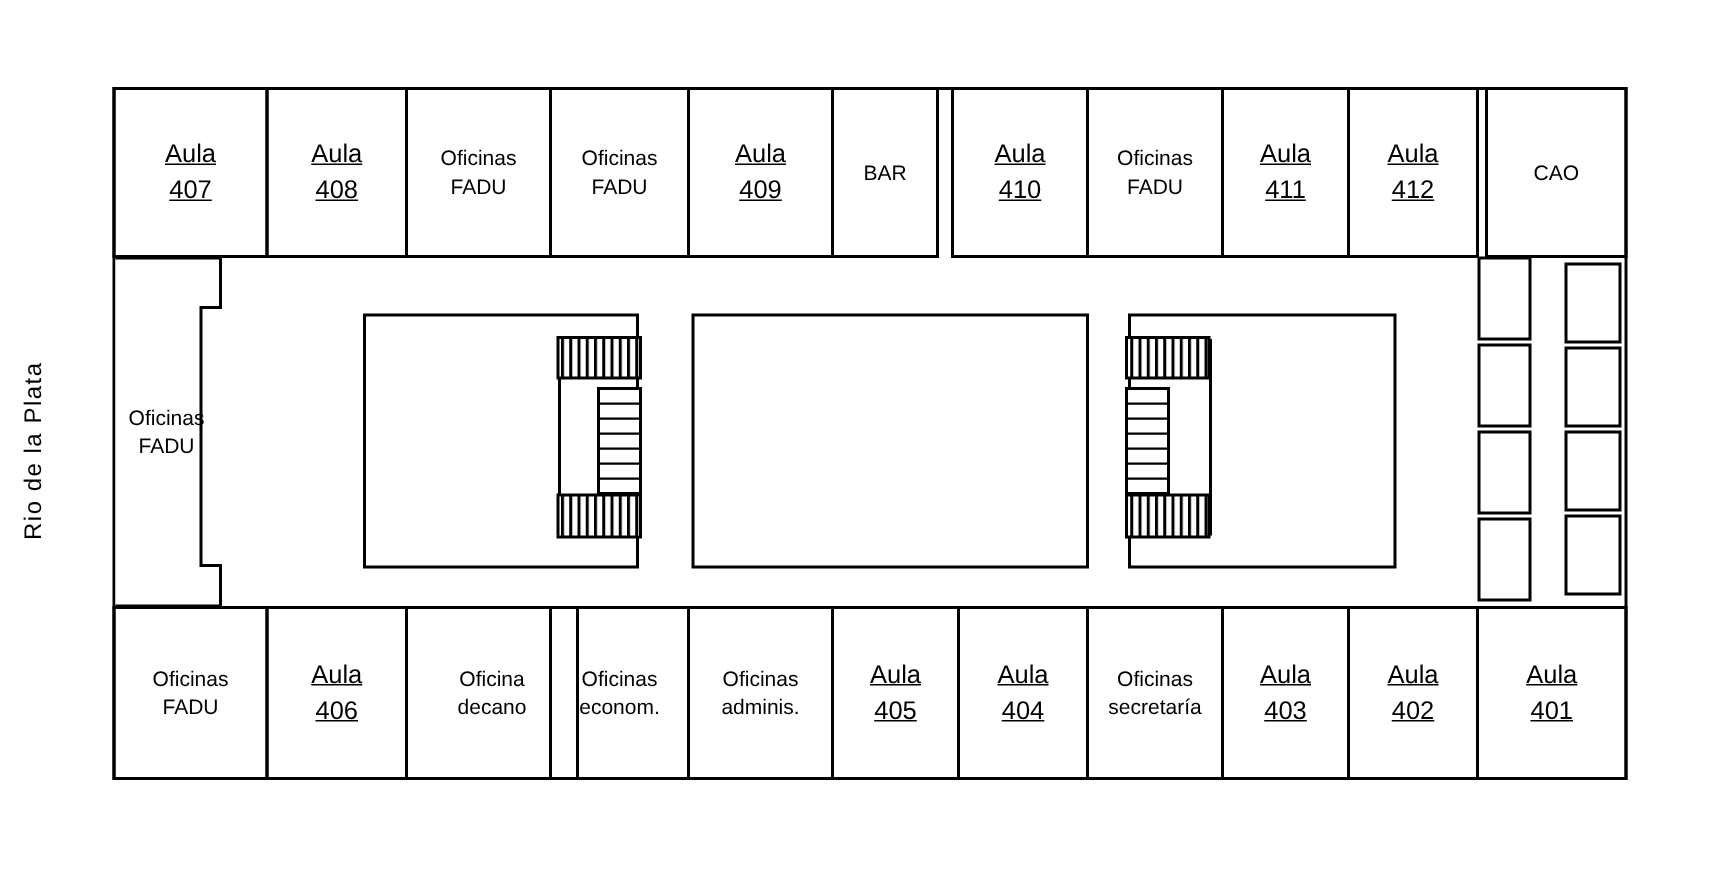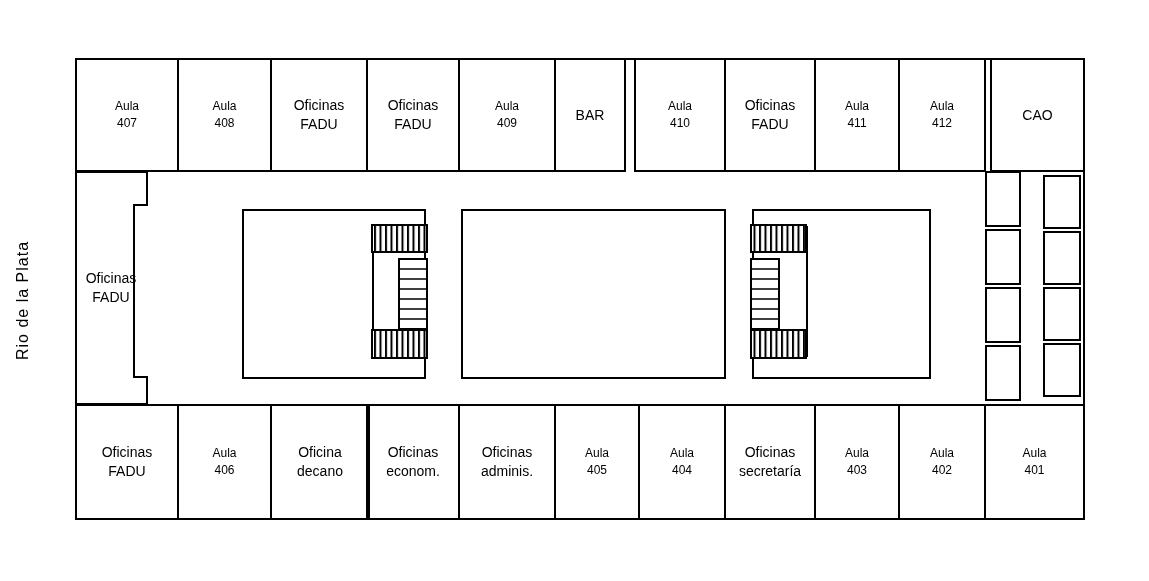--- a/index.html
+++ b/index.html
@@ -50,21 +50,21 @@
   }
   .room.top    { top: 58px;  height: 114px; }
   .room.bottom { top: 404px; height: 116px; }
 
   .room-label {
     white-space: pre-line;
     font-size: 14px;
     line-height: 1.35;
     color: #000;
   }
-  .room-label.large { font-size: 12px; line-height: 1.4; }
+  .room-label.large { font-size: 17px; line-height: 1.4; text-decoration: underline; }
 
   .mid-left-labelbox {
     position: absolute;
     left: 77px;
     top: 174px;
     width: 68px;
     height: 228px;
     display: flex;
     align-items: center;
     justify-content: center;
@@ -131,21 +131,21 @@
     </div>
 
   <div class="room bottom" style="left:75px;width:104px">
       <span class="room-label">Oficinas
 FADU</span>
     </div>
   <div class="room bottom" style="left:177px;width:95px">
       <span class="room-label large">Aula
 406</span>
     </div>
-  <div class="room bottom" style="left:270px;width:100px">
+  <div class="room bottom" style="left:270px;width:116px">
       <span class="room-label">Oficina
 decano</span>
     </div>
   <div class="room bottom" style="left:366px;width:94px">
       <span class="room-label">Oficinas
 econom.</span>
     </div>
   <div class="room bottom" style="left:458px;width:98px">
       <span class="room-label">Oficinas
 adminis.</span>

